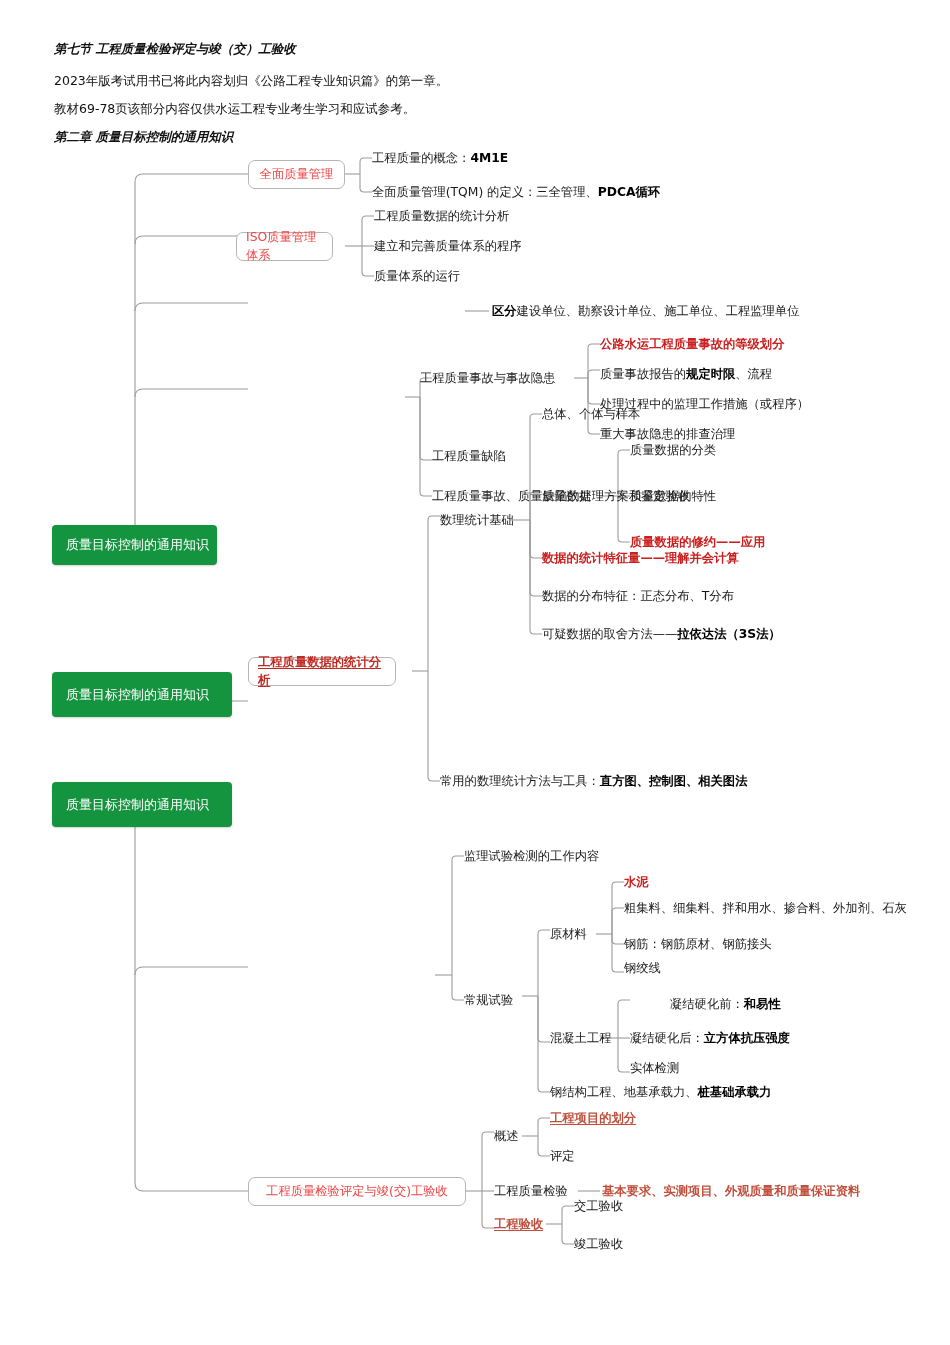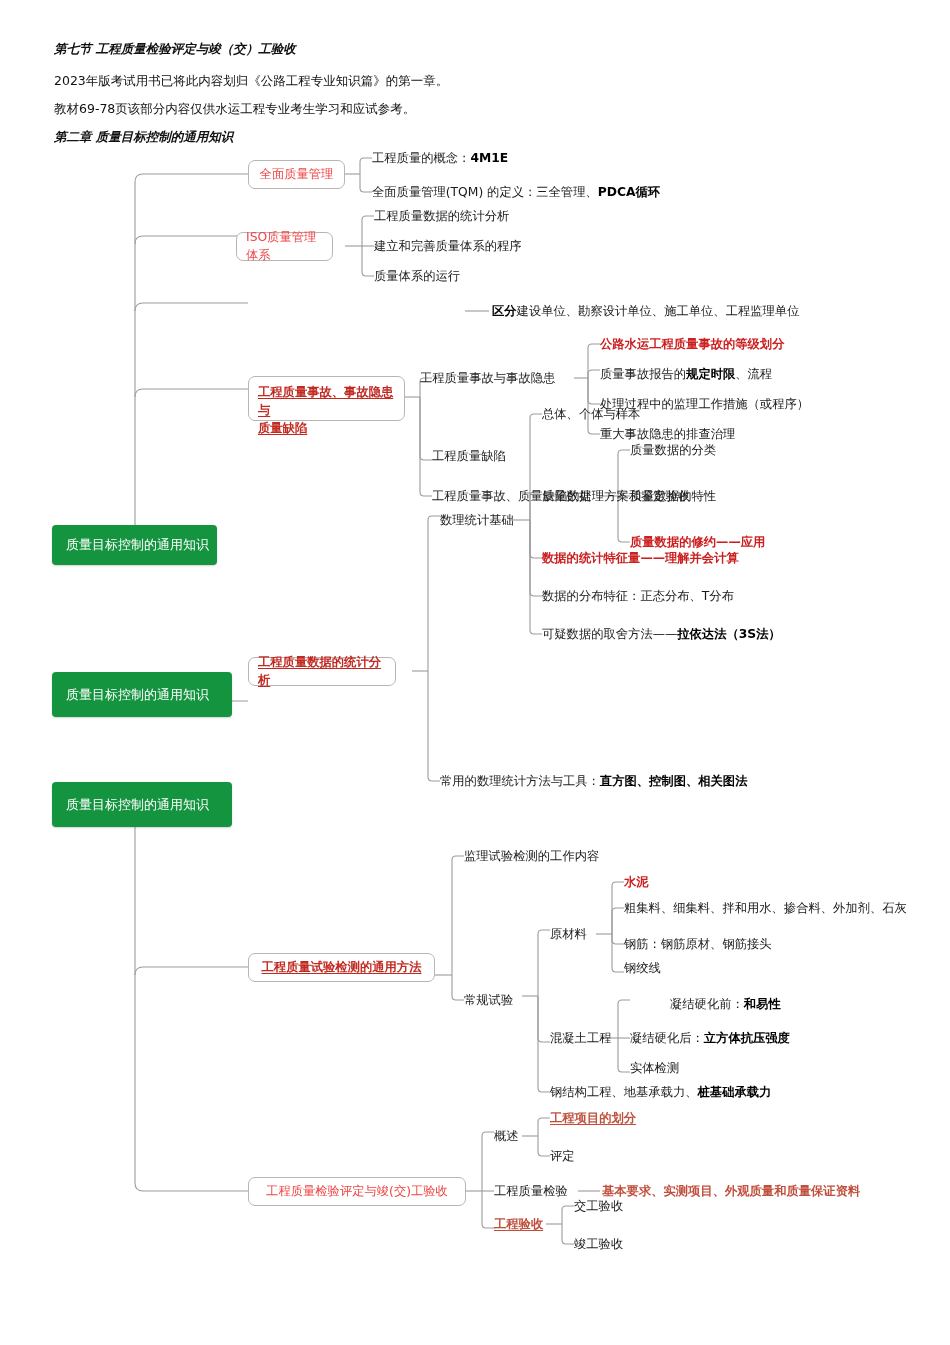--- a/index.html
+++ b/index.html
@@ -153,24 +153,20 @@
 
     <div class="green" style="left:52px;top:377px;width:165px;height:40px;">质量目标控制的通用知识</div>
     <div class="green" style="left:52px;top:524px;width:180px;height:45px;">质量目标控制的通用知识</div>
     <div class="green" style="left:52px;top:634px;width:180px;height:45px;">质量目标控制的通用知识</div>
 
     <div class="box" style="left:248px;top:12px;width:97px;height:29px;">全面质量管理</div>
 
     <div class="box" style="left:236px;top:84px;width:97px;height:29px;">ISO质量管理体系</div>
 
 
-    <div class="box red two" style="left:248px;top:228px;width:157px;height:45px;">
-      <span>工程质量事故、事故隐患与</span>
-      <span>质量缺陷</span>
-    </div>
 
     <div class="leaf" style="left:372px;top:4px;">
       <span>工程质量的概念：</span><span class="r">4M1E</span>
     </div>
     <div class="leaf" style="left:372px;top:38px;">
       <span>全面质量管理(TQM) 的定义：三全管理、</span><span class="r">PDCA循环</span>
     </div>
 
     <div class="leaf" style="left:374px;top:62px;">工程质量数据的统计分析</div>
     <div class="leaf" style="left:374px;top:92px;">建立和完善质量体系的程序</div>
@@ -203,21 +199,20 @@
     <div class="leaf allred" style="left:542px;top:404px;">数据的统计特征量——理解并会计算</div>
     <div class="leaf" style="left:542px;top:442px;">数据的分布特征：正态分布、T分布</div>
     <div class="leaf" style="left:542px;top:480px;">
       <span>可疑数据的取舍方法——</span><span class="r">拉依达法（3S法）</span>
     </div>
 
     <div class="leaf" style="left:630px;top:296px;">质量数据的分类</div>
     <div class="leaf" style="left:630px;top:342px;">质量数据的特性</div>
     <div class="leaf allred" style="left:630px;top:388px;">质量数据的修约——应用</div>
 
-    <div class="box red" style="left:248px;top:805px;width:187px;height:29px;">工程质量试验检测的通用方法</div>
 
     <div class="leaf" style="left:464px;top:702px;">监理试验检测的工作内容</div>
     <div class="leaf" style="left:464px;top:846px;">常规试验</div>
 
     <div class="leaf" style="left:550px;top:780px;">原材料</div>
     <div class="leaf" style="left:550px;top:884px;">混凝土工程</div>
 
     <div class="leaf allred" style="left:624px;top:728px;">水泥</div>
     <div class="leaf" style="left:624px;top:754px;">粗集料、细集料、拌和用水、掺合料、外加剂、石灰</div>
     <div class="leaf" style="left:624px;top:790px;">钢筋：钢筋原材、钢筋接头</div>

